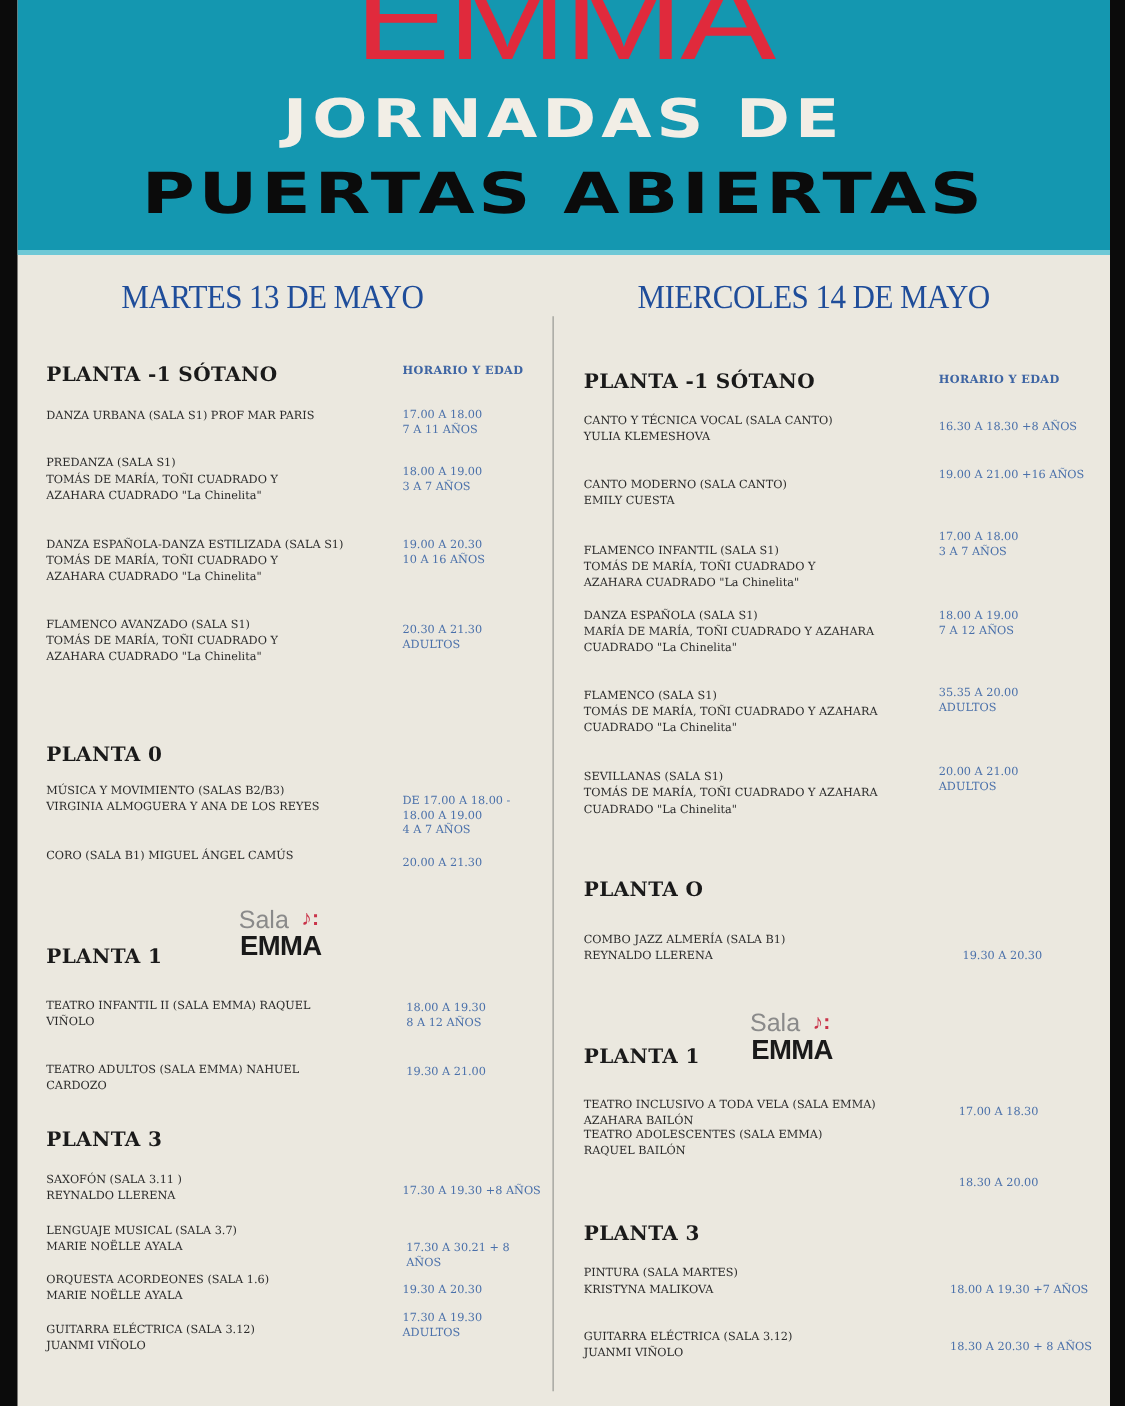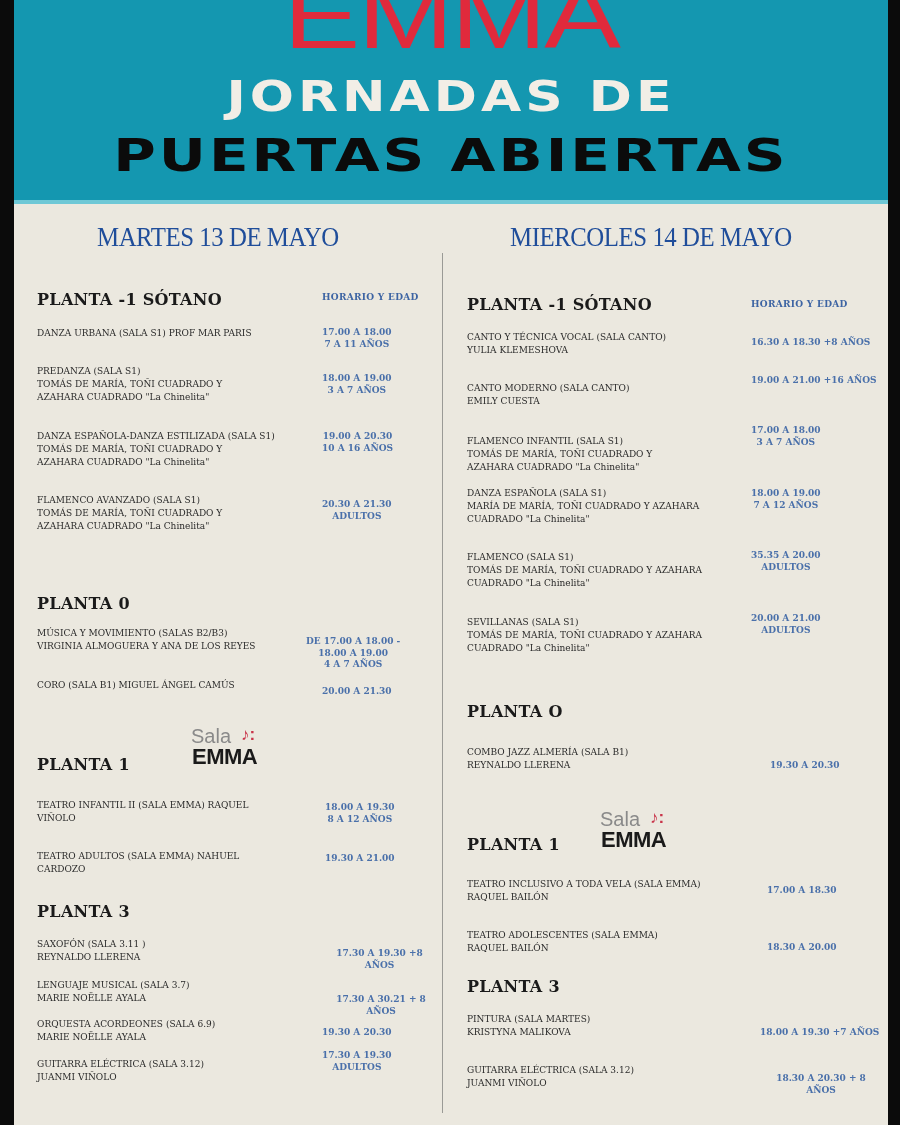--- a/index.html
+++ b/index.html
@@ -52,22 +52,22 @@
   }
   .hdr-horario {
     position: absolute; font-family: "DejaVu Serif", serif; font-weight: 700;
     font-size: 9px; color: #3d64a3; letter-spacing: 0.3px;
   }
   .act {
     position: absolute; font-family: "DejaVu Serif", serif; font-weight: 400;
     font-size: 9px; line-height: 13px; color: #2a2a2a; white-space: pre-line;
   }
   .time {
-    position: absolute; font-family: "DejaVu Serif", serif; font-weight: 700;
-    font-size: 9px; line-height: 11.5px; color: #4a70aa; white-space: pre-line; text-align: center;
+    position: absolute; font-family: "DejaVu Serif", serif; font-weight: 400;
+    font-size: 9px; line-height: 11.5px; color: #4a70aa; white-space: pre-line;
   }
 
   .sala-logo { position: absolute; width: 90px; height: 46px; }
   .sala-logo .sala-word {
     position: absolute; left: 0; top: 0; font-family: "Liberation Sans", sans-serif;
     font-size: 20px; color: #8a8a8a; line-height: 1;
   }
   .sala-logo .heart {
     position: absolute; left: 50px; top: 0; font-family: "Liberation Sans", sans-serif;
     font-size: 17px; color: #c9344a; font-weight: 700; line-height: 1;
@@ -116,21 +116,21 @@
 
     <div class="act" style="top:494px;left:0">FLAMENCO AVANZADO (SALA S1)
 TOMÁS DE MARÍA, TOÑI CUADRADO Y
 AZAHARA CUADRADO "La Chinelita"</div>
     <div class="time" style="top:499px;left:285px">20.30 A 21.30
 ADULTOS</div>
 
     <div class="planta" style="top:594px;left:0">PLANTA 0</div>
     <div class="act" style="top:627px;left:0">MÚSICA Y MOVIMIENTO (SALAS B2/B3)
 VIRGINIA ALMOGUERA Y ANA DE LOS REYES</div>
-    <div class="time" style="top:636px;left:269px">DE 17.00 A 18.00 -
+    <div class="time" style="top:636px;left:285px">DE 17.00 A 18.00 -
 18.00 A 19.00
 4 A 7 AÑOS</div>
     <div class="act" style="top:679px;left:0">CORO (SALA B1)  MIGUEL ÁNGEL CAMÚS</div>
     <div class="time" style="top:686px;left:285px">20.00 A 21.30</div>
 
     <div class="planta" style="top:755px;left:0">PLANTA 1</div>
     <div class="sala-logo" style="top:726px;left:154px">
       <span class="sala-word">Sala</span>
       <span class="heart">♪:</span>
       <span class="emma-word">EMMA</span>
@@ -143,21 +143,21 @@
 CARDOZO</div>
     <div class="time" style="top:853px;left:288px">19.30 A 21.00</div>
 
     <div class="planta" style="top:902px;left:0">PLANTA 3</div>
     <div class="act" style="top:938px;left:0">SAXOFÓN (SALA 3.11 )
 REYNALDO LLERENA</div>
     <div class="time" style="top:948px;left:285px">17.30 A 19.30 +8 AÑOS</div>
     <div class="act" style="top:979px;left:0">LENGUAJE MUSICAL (SALA 3.7)
 MARIE NOËLLE AYALA</div>
     <div class="time" style="top:994px;left:288px">17.30 A 30.21 + 8 AÑOS</div>
-    <div class="act" style="top:1018px;left:0">ORQUESTA ACORDEONES (SALA 6.9)
+    <div class="act" style="top:1018px;left:0">ORQUESTA ACORDEONES (SALA 1.6)
 MARIE NOËLLE AYALA</div>
     <div class="time" style="top:1027px;left:285px">19.30 A 20.30</div>
     <div class="act" style="top:1058px;left:0">GUITARRA ELÉCTRICA (SALA 3.12)
 JUANMI VIÑOLO</div>
     <div class="time" style="top:1050px;left:285px"> 17.30 A 19.30
 ADULTOS</div>
   </div>
 
   <div class="col right">
     <div class="planta" style="top:295px;left:0">PLANTA -1 SÓTANO</div>
@@ -200,23 +200,23 @@
 REYNALDO LLERENA</div>
     <div class="time" style="top:760px;left:303px">19.30 A 20.30</div>
 
     <div class="planta" style="top:835px;left:0">PLANTA 1</div>
     <div class="sala-logo" style="top:809px;left:133px">
       <span class="sala-word">Sala</span>
       <span class="heart">♪:</span>
       <span class="emma-word">EMMA</span>
     </div>
     <div class="act" style="top:878px;left:0">TEATRO INCLUSIVO A TODA VELA (SALA EMMA)
-RAQUEL BAILÓN</div>
+AZAHARA BAILÓN</div>
     <div class="time" style="top:885px;left:300px">17.00 A 18.30</div>
-    <div class="act" style="top:929px;left:0">TEATRO ADOLESCENTES (SALA EMMA)
+    <div class="act" style="top:902px;left:0">TEATRO ADOLESCENTES (SALA EMMA)
 RAQUEL BAILÓN</div>
     <div class="time" style="top:942px;left:300px">18.30 A 20.00</div>
 
     <div class="planta" style="top:977px;left:0">PLANTA 3</div>
     <div class="act" style="top:1013px;left:0">PINTURA (SALA MARTES)
 KRISTYNA MALIKOVA</div>
     <div class="time" style="top:1027px;left:293px">18.00 A 19.30 +7 AÑOS</div>
     <div class="act" style="top:1064px;left:0">GUITARRA ELÉCTRICA (SALA 3.12)
 JUANMI VIÑOLO</div>
     <div class="time" style="top:1073px;left:293px">18.30 A 20.30 + 8 AÑOS</div>

